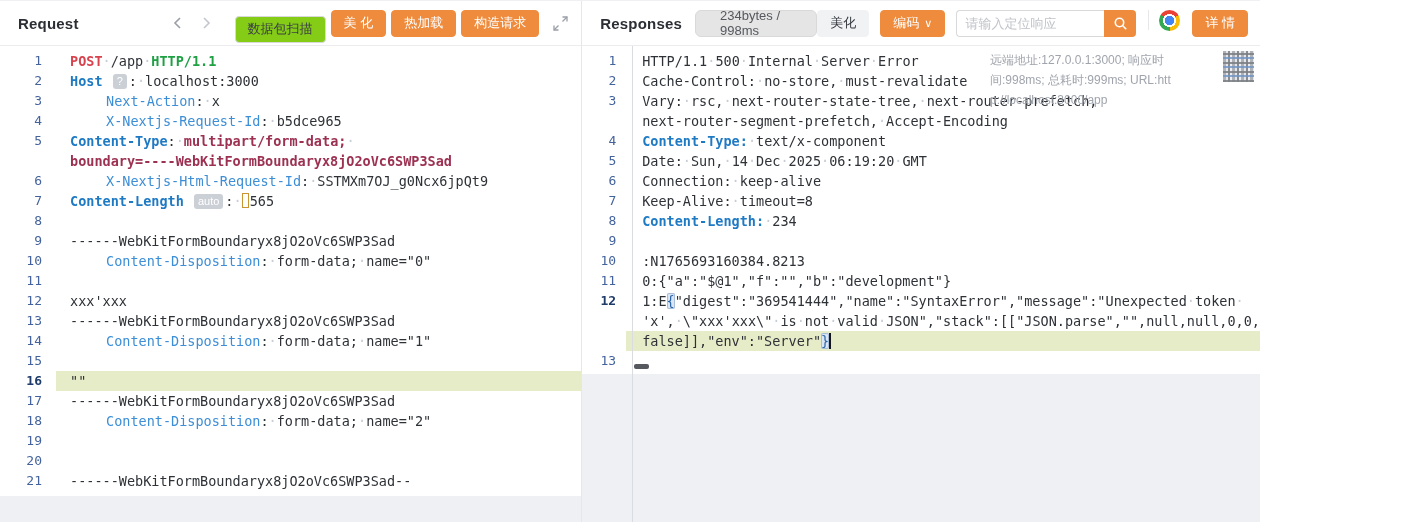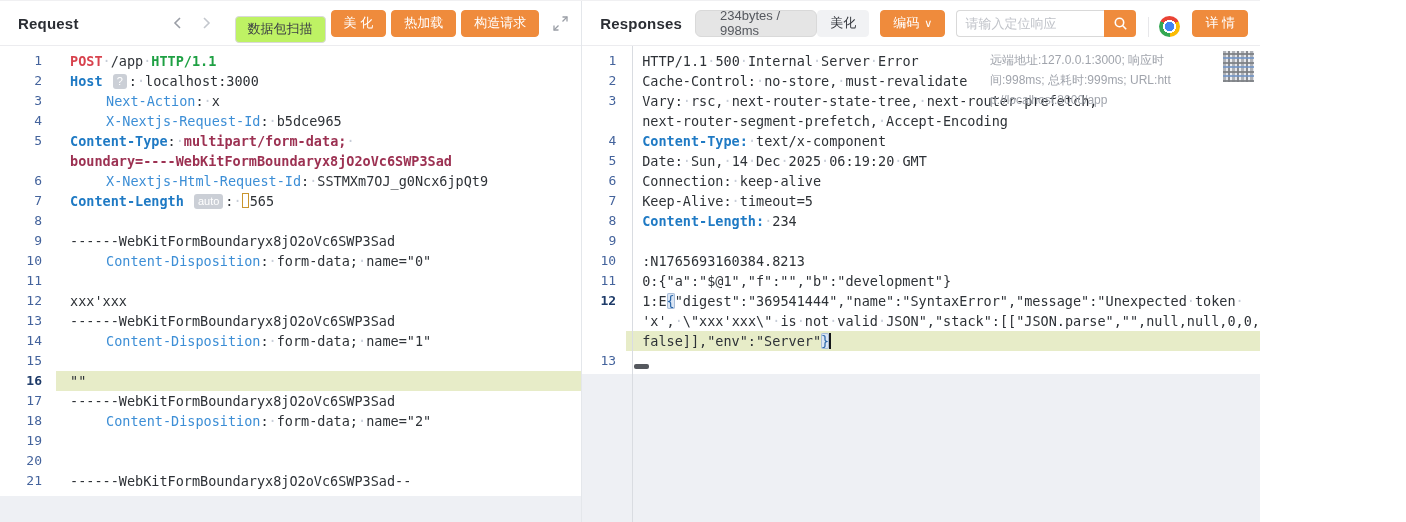--- a/index.html
+++ b/index.html
@@ -9,26 +9,26 @@
   .panel.left { width:658px; border-right:1px solid #e4e7eb; }
   .panel.right { flex:1; }
 
   
   .phead { height:45px; flex:0 0 45px; display:flex; align-items:center; border-bottom:1px solid #ececef; background:#fff; padding:0 12px 0 18px; }
   .ptitle { font-size:15px; font-weight:bold; color:#2b2e34; letter-spacing:.2px; }
   .navarrows { margin-left:auto; display:flex; align-items:center; gap:14px; margin-right:22px; }
   .navarrow { width:14px; height:14px; cursor:pointer; }
   .btn { height:27px; display:inline-flex; align-items:center; justify-content:center; padding:0 12px; border-radius:4px; font-size:13px; cursor:pointer; white-space:nowrap; }
   .btn + .btn { margin-left:5px; }
-  .btn.outline { border:1px solid #d9d9d9; background:#bef264; color:#3c3f45;margin-top:12px; }
+  .btn.outline { border:1px solid #d9d9d9; background:#84cc16; color:#3c3f45;margin-top:12px; }
   .btn.orange { background:#ef8b3c; color:#fff; border:1px solid #ef8b3c; }
   .btn.plain  { background:#f1f2f4; color:#33363c; border:1px solid #f1f2f4; }
   .expand-ic { margin-left:13px; cursor:pointer; }
   .sizebadge { height:27px; display:inline-flex; align-items:center; padding:0 24px; margin-left:13px; border:1px solid #d9d9d9; border-radius:6px; color:#55585e; font-size:13px; background:#e5e5e5; }
-  .rtools { margin-left:auto; display:flex; align-items:flex-end; }
+  .rtools { margin-left:auto; display:flex; align-items:flex-start; }
   .caret-dn { font-size:11px; margin-left:5px; }
   .searchwrap { display:flex; margin-left:11px; }
   .searchwrap input { width:148px; height:27px; border:1px solid #d9d9d9; border-right:none; border-radius:4px 0 0 4px; padding:0 8px; font-size:13px; color:#be185d; outline:none; }
   .searchwrap input::placeholder { color:#c0c3c9; }
   .searchbtn { width:32px; height:27px; background:#ef8b3c; border-radius:0 4px 4px 0; display:flex; align-items:center; justify-content:center; cursor:pointer; }
   .vdiv { width:1px; height:20px; background:#e7e7ea; margin:0 10px 0 12px; }
   .chrome { width:21px; height:21px; border-radius:50%; cursor:pointer; margin-right:12px;
     background:
       radial-gradient(circle at 50% 50%, #4285f4 0 4.5px, #fff 4.5px 6.5px, rgba(0,0,0,0) 6.5px),
       conic-gradient(from -60deg, #ea4335 0 120deg, #fbbc05 120deg 240deg, #34a853 240deg 360deg); }
@@ -159,21 +159,21 @@
         <div>p://localhost:3000/app</div>
       </div>
       <div class="qr"></div>
     <div class="row"><span class="ln">1</span><span class="code"><span class="c-t">HTTP/1.1</span><span class="c-w">·</span><span class="c-t">500</span><span class="c-w">·</span><span class="c-t">Internal</span><span class="c-w">·</span><span class="c-t">Server</span><span class="c-w">·</span><span class="c-t">Error</span></span></div>
         <div class="row"><span class="ln">2</span><span class="code"><span class="c-t">Cache-Control:</span><span class="c-w">·</span><span class="c-t">no-store,</span><span class="c-w">·</span><span class="c-t">must-revalidate</span></span></div>
         <div class="row"><span class="ln">3</span><span class="code"><span class="c-t">Vary:</span><span class="c-w">·</span><span class="c-t">rsc,</span><span class="c-w">·</span><span class="c-t">next-router-state-tree,</span><span class="c-w">·</span><span class="c-t">next-router-prefetch,</span></span></div>
         <div class="row"><span class="ln"></span><span class="code"><span class="c-t">next-router-segment-prefetch,</span><span class="c-w">·</span><span class="c-t">Accept-Encoding</span></span></div>
         <div class="row"><span class="ln">4</span><span class="code"><span class="c-hb">Content-Type:</span><span class="c-w">·</span><span class="c-t">text/x-component</span></span></div>
         <div class="row"><span class="ln">5</span><span class="code"><span class="c-t">Date:</span><span class="c-w">·</span><span class="c-t">Sun,</span><span class="c-w">·</span><span class="c-t">14</span><span class="c-w">·</span><span class="c-t">Dec</span><span class="c-w">·</span><span class="c-t">2025</span><span class="c-w">·</span><span class="c-t">06:19:20</span><span class="c-w">·</span><span class="c-t">GMT</span></span></div>
         <div class="row"><span class="ln">6</span><span class="code"><span class="c-t">Connection:</span><span class="c-w">·</span><span class="c-t">keep-alive</span></span></div>
-        <div class="row"><span class="ln">7</span><span class="code"><span class="c-t">Keep-Alive:</span><span class="c-w">·</span><span class="c-t">timeout=5</span></span></div>
+        <div class="row"><span class="ln">7</span><span class="code"><span class="c-t">Keep-Alive:</span><span class="c-w">·</span><span class="c-t">timeout=8</span></span></div>
         <div class="row"><span class="ln">8</span><span class="code"><span class="c-hb">Content-Length:</span><span class="c-w">·</span><span class="c-t">234</span></span></div>
         <div class="row"><span class="ln">9</span><span class="code"></span></div>
         <div class="row"><span class="ln">10</span><span class="code"><span class="c-t">:N1765693160384.8213</span></span></div>
         <div class="row"><span class="ln">11</span><span class="code"><span class="c-t">0:{"a":"$@1","f":"","b":"development"}</span></span></div>
         <div class="row"><span class="ln active">12</span><span class="code"><span class="c-t">1:E</span><span class="c-br">{</span><span class="c-t">"digest":"369541444","name":"SyntaxError","message":"Unexpected</span><span class="c-w">·</span><span class="c-t">token</span><span class="c-w">·</span></span></div>
         <div class="row"><span class="ln active"></span><span class="code"><span class="c-t">'x',</span><span class="c-w">·</span><span class="c-t">\"xxx'xxx\"</span><span class="c-w">·</span><span class="c-t">is</span><span class="c-w">·</span><span class="c-t">not</span><span class="c-w">·</span><span class="c-t">valid</span><span class="c-w">·</span><span class="c-t">JSON","stack":[["JSON.parse","",null,null,0,0,</span></span></div>
         <div class="row"><span class="ln active"></span><span class="code hl"><span class="c-t">false]],"env":"Server"</span><span class="c-br">}</span><span class="c-caret"></span></span></div>
         <div class="row"><span class="ln">13</span><span class="code"></span></div>
       </div>
     <div class="filler"></div>

